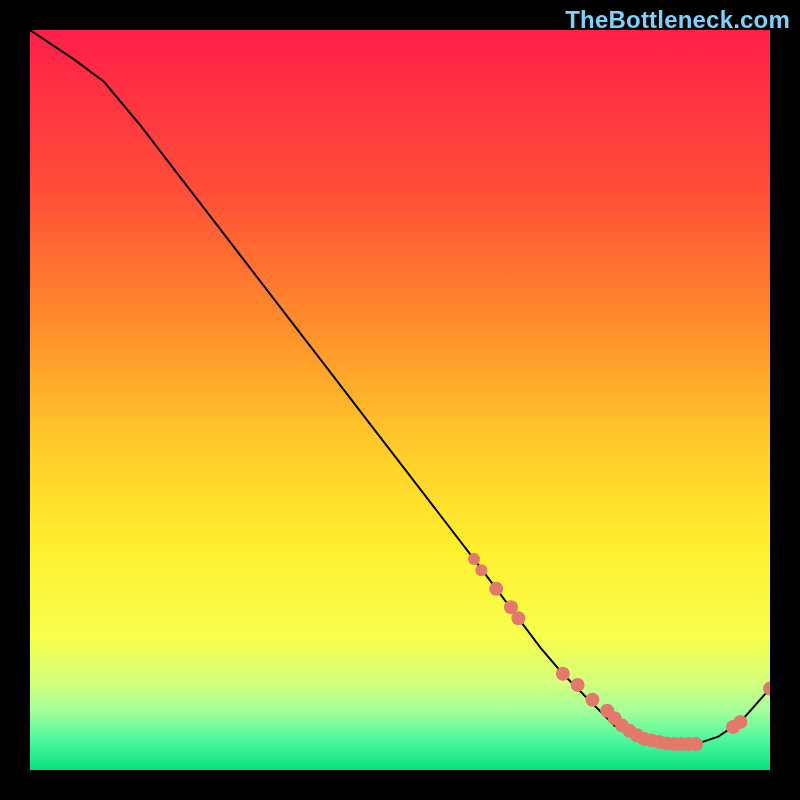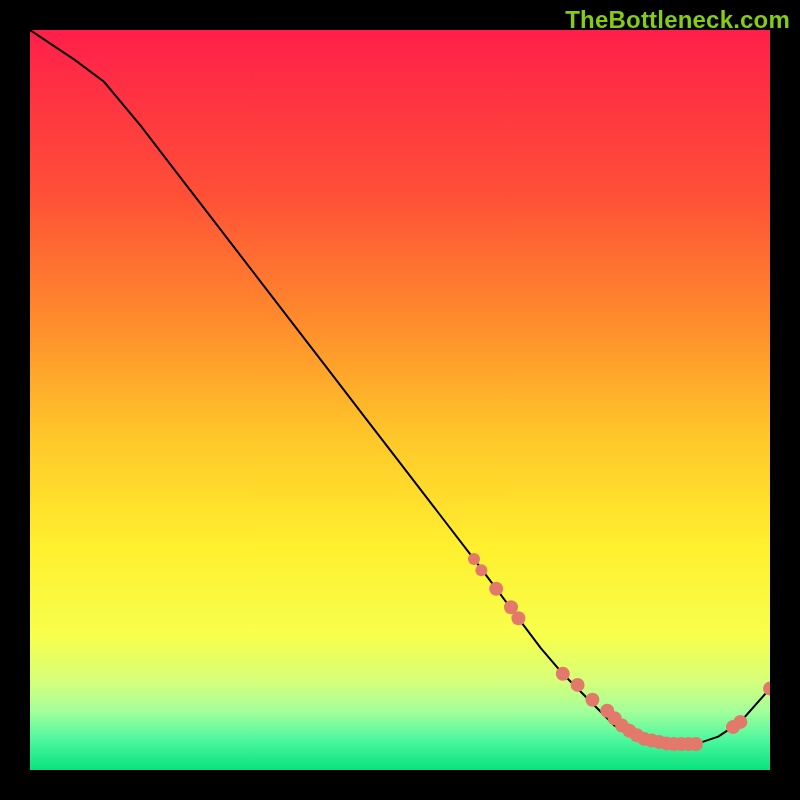--- a/index.html
+++ b/index.html
@@ -30,21 +30,21 @@
     display: block;
     width: 100%;
     height: 100%;
   }
   .watermark {
     position: absolute;
     top: 6px;
     right: 10px;
     font-size: 24px;
     font-weight: 600;
-    color: #84cc16;
+    color: #7dd3fc;
     letter-spacing: 0.2px;
     font-family: Arial, Helvetica, sans-serif;
   }
   .curve {
     fill: none;
     stroke: #000;
     stroke-width: 2;
   }
   .marker {
     fill: #e2796b;

